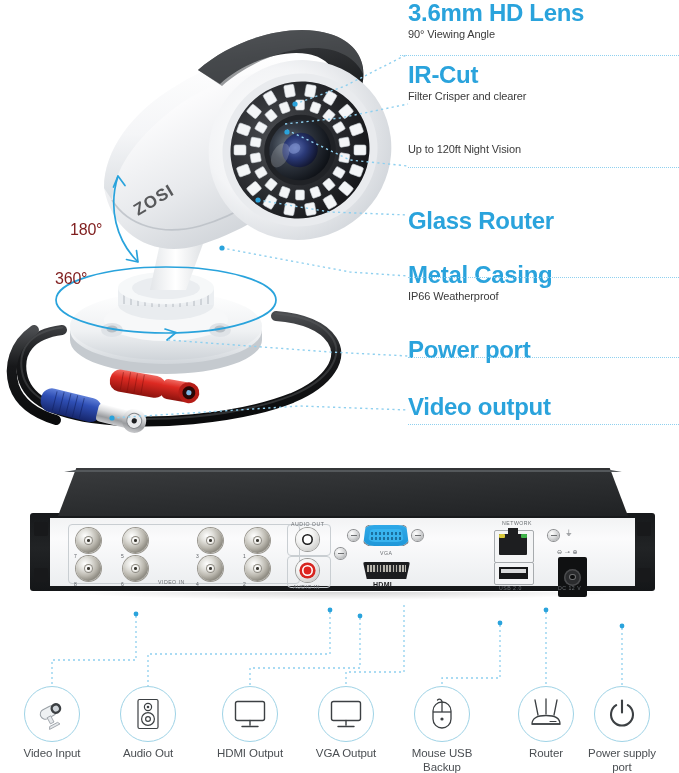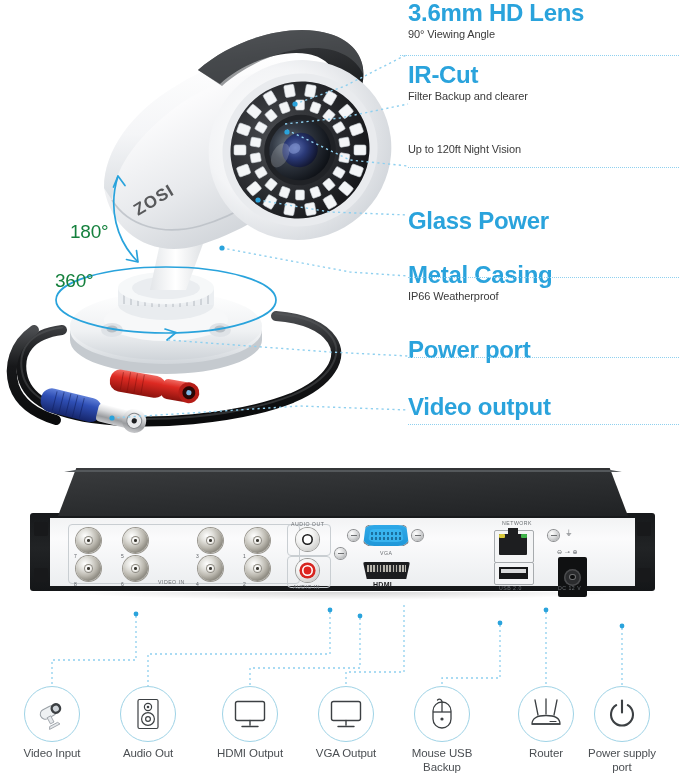--- a/index.html
+++ b/index.html
@@ -20,21 +20,21 @@
   
   .hdot{position:absolute;height:0;border-top:1.5px dotted #8fd0ef;}
 
   
   .leaders{position:absolute;left:0;top:0;width:679px;height:773px;
            pointer-events:none;}
 
   
   .cam-wrap{position:absolute;left:0px;top:0px;width:410px;height:440px;}
 
-  .angle-txt{position:absolute;font-size:19px;color:#15803d;letter-spacing:-0.2px;}
+  .angle-txt{position:absolute;font-size:16px;color:#7f1d1d;letter-spacing:-0.2px;}
 
   
   .dvr{position:absolute;left:30px;top:468px;width:625px;height:165px;}
   .dvr-top{position:absolute;left:28px;top:0;width:570px;height:48px;
            background:linear-gradient(177deg,#3a3c3e 0%,#2c2e30 52%,#202224 100%);
            border-radius:5px 5px 0 0;
            clip-path:polygon(3.2% 0,96.8% 0,100% 100%,0% 100%);}
   .dvr-top-hl{position:absolute;left:34px;top:2px;width:558px;height:2px;
               background:#54585b;border-radius:2px;
               clip-path:polygon(2% 0,98% 0,100% 100%,0 100%);}
@@ -356,29 +356,29 @@
 
   <div class="callouts">
 
     <div class="callout" style="top:0px;">
       <div class="c-title">3.6mm HD Lens</div>
       <div class="c-sub">90° Viewing Angle</div>
     </div>
 
     <div class="callout" style="top:62px;">
       <div class="c-title">IR-Cut</div>
-      <div class="c-sub">Filter Backup and clearer</div>
+      <div class="c-sub">Filter Crisper and clearer</div>
     </div>
 
     <div class="callout" style="top:140px;">
       <div class="c-sub">Up to 120ft Night Vision</div>
     </div>
 
     <div class="callout" style="top:208px;">
-      <div class="c-title">Glass Power</div>
+      <div class="c-title">Glass Router</div>
     </div>
 
     <div class="callout" style="top:262px;">
       <div class="c-title">Metal Casing</div>
       <div class="c-sub">IP66 Weatherproof</div>
     </div>
 
     <div class="callout" style="top:337px;">
       <div class="c-title">Power port</div>
     </div>

